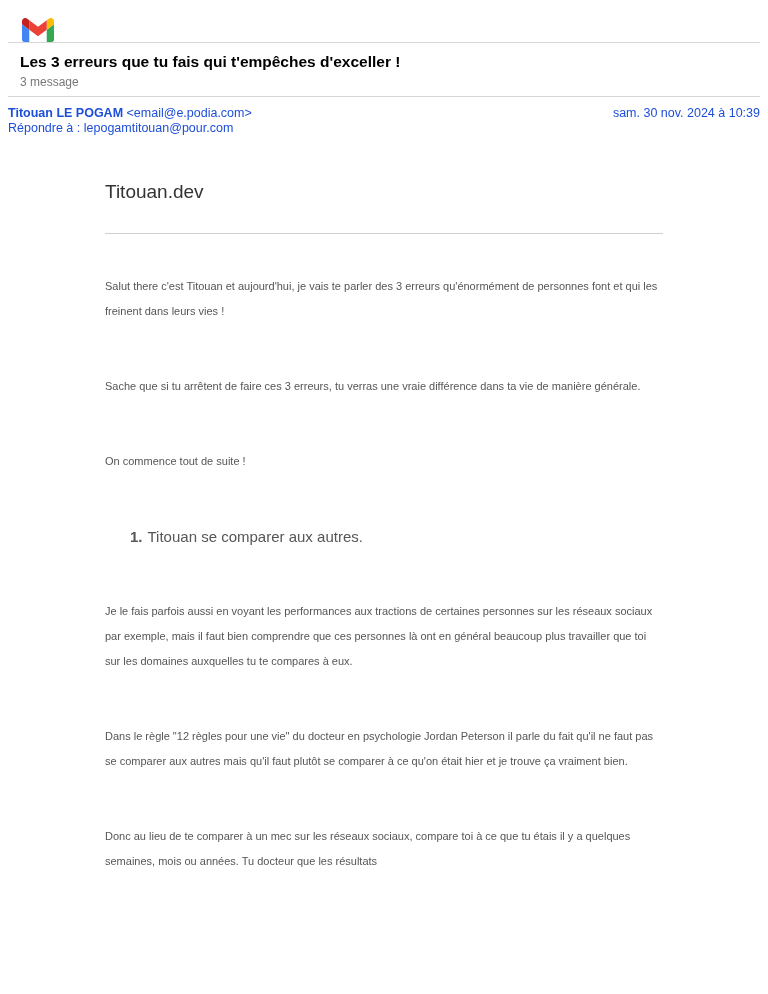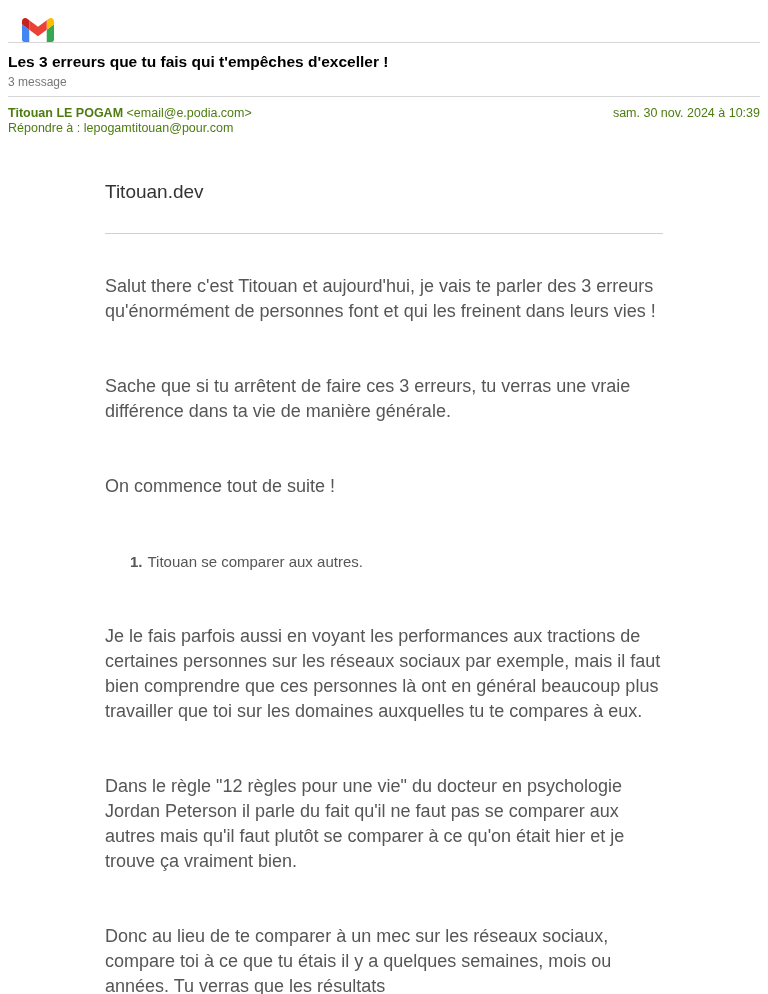--- a/index.html
+++ b/index.html
@@ -17,40 +17,40 @@
   .gmail-logo { display: block; margin: 18px 0 0 22px; }
 
   hr.rule {
     border: 0;
     border-top: 1px solid #d6d6d6;
     margin: 0 8px;
     height: 0;
   }
   .rule-top { margin-top: 20px; }
 
-  .subject-block { padding: 9px 8px 7px 8px; }
+  .subject-block { padding: 9px 8px 7px 8px; margin-left: 12px; }
   .subject {
     margin: 0;
     font-size: 15.5px;
     font-weight: bold;
     color: #000;
     line-height: 19px;
   }
   .msg-count {
     font-size: 12px;
     color: #777;
     margin-top: 4px;
     line-height: 14px;
   }
 
   .msg-header {
     padding: 9px 8px 10px 8px;
     font-size: 12.5px;
     line-height: 14.5px;
-    color: #4d7c0f;
+    color: #1d4ed8;
   }
   .msg-header .row1 {
     display: flex;
     justify-content: space-between;
     align-items: baseline;
   }
   .sender-name { font-weight: bold; }
   .msg-date { white-space: nowrap; }
 
   .email-body {
@@ -65,21 +65,21 @@
     line-height: 22px;
     margin: 0 0 30px 0;
   }
   .body-divider {
     border: 0;
     border-top: 1px solid #cfcfcf;
     margin: 0 0 40px 0;
     height: 0;
   }
   .email-body p {
-    font-size: 18px;
+    font-size: 11px;
     line-height: 25px;
     margin: 0 0 50px 0;
   }
   .list-item {
     font-size: 15px;
     line-height: 25px;
     margin: 0 0 50px 0;
     padding-left: 25px;
   }
   .list-number { font-weight: bold; margin-right: 5px; }
@@ -124,16 +124,16 @@
     <p>Salut there c'est Titouan et aujourd'hui, je vais te parler des 3 erreurs qu'énormément de personnes font et qui les freinent dans leurs vies !</p>
     <p>Sache que si tu arrêtent de faire ces 3 erreurs, tu verras une vraie différence dans ta vie de manière générale.</p>
     <p>On commence tout de suite !</p>
 
     <div class="list-item">
       <span class="list-number">1.</span><span>Titouan se comparer aux autres.</span>
     </div>
 
     <p>Je le fais parfois aussi en voyant les performances aux tractions de certaines personnes sur les réseaux sociaux par exemple, mais il faut bien comprendre que ces personnes là ont en général beaucoup plus travailler que toi sur les domaines auxquelles tu te compares à eux.</p>
     <p>Dans le règle "12 règles pour une vie" du docteur en psychologie Jordan Peterson il parle du fait qu'il ne faut pas se comparer aux autres mais qu'il faut plutôt se comparer à ce qu'on était hier et je trouve ça vraiment bien.</p>
-    <p>Donc au lieu de te comparer à un mec sur les réseaux sociaux, compare toi à ce que tu étais il y a quelques semaines, mois ou années. Tu verras que les résultats</p>
+    <p>Donc au lieu de te comparer à un mec sur les réseaux sociaux, compare toi à ce que tu étais il y a quelques semaines, mois ou années. Tu docteur que les résultats</p>
   </div>
 
 </div>
 
 </body></html>

